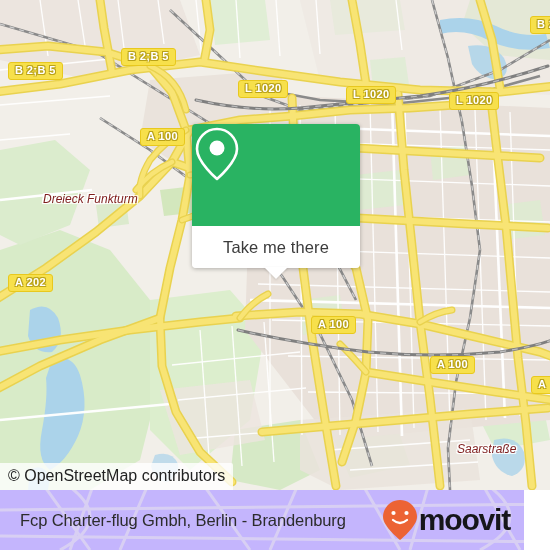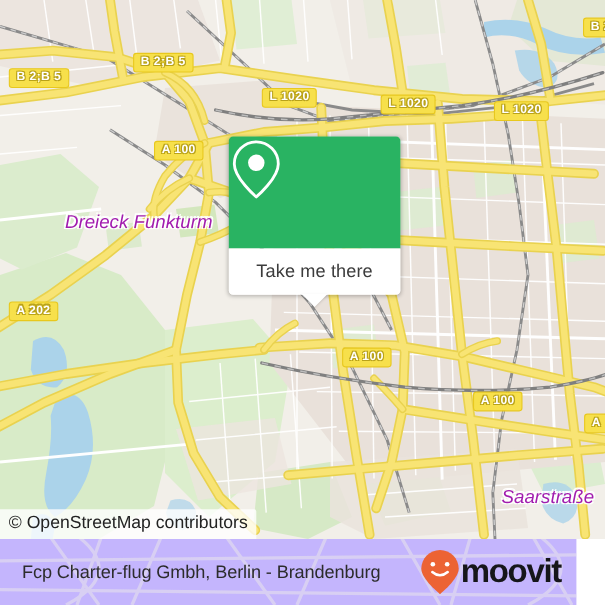--- a/index.html
+++ b/index.html
@@ -29,43 +29,42 @@
     line-height:11px;
     white-space:nowrap;
     text-shadow:
       -1px -1px 0 #b9a21a, 1px -1px 0 #b9a21a,
       -1px  1px 0 #b9a21a, 1px  1px 0 #b9a21a;
     box-sizing:border-box;
   }
   .placelabel{
     position:absolute;
     font-style:italic;
-    font-size:17px;
-    color:#a21caf;
+    font-size:12px;
+    color:#7f1d1d;
     white-space:nowrap;
     text-shadow:
       -1.4px -1.4px 0 rgba(255,255,255,.95), 1.4px -1.4px 0 rgba(255,255,255,.95),
       -1.4px  1.4px 0 rgba(255,255,255,.95), 1.4px  1.4px 0 rgba(255,255,255,.95),
       0 0 3px rgba(255,255,255,.95);
-    margin-left: 16px;
   }
 
   
   .attrib{
     position:absolute;left:0;bottom:0;
     background:rgba(255,255,255,.80);
     font-size:16px;color:#222;
     padding:4px 8px 5px 8px;
     white-space:nowrap;
     border-top-right-radius:2px;
   }
 
   
   .card{
-    position:absolute;left:208px;top:124px;width:156px;
+    position:absolute;left:192px;top:124px;width:168px;
     border-radius:4px;
     box-shadow:0 1px 4px rgba(0,0,0,.28);
     overflow:visible;
   }
   .card-top{
     background:#29b362;
     height:102px;
     border-top-left-radius:4px;border-top-right-radius:4px;
     display:flex;align-items:center;justify-content:center;
   }
@@ -316,21 +315,21 @@
         <div class="shield" style="left: 530px; top: 16px;">B 2</div>
         <div class="shield" style="left: 140px; top: 128px;">A 100</div>
         <div class="shield" style="left: 8px; top: 274px;">A 202</div>
         <div class="shield" style="left: 311px; top: 316px;">A 100</div>
         <div class="shield" style="left: 430px; top: 356px;">A 100</div>
         <div class="shield" style="left: 531px; top: 376px;">A</div>
       </div>
 
     <div>
         <div class="placelabel" style="left: 43px; top: 192px;">Dreieck Funkturm</div>
-        <div class="placelabel" style="left: 440px; top: 442px;">Saarstraße</div>
+        <div class="placelabel" style="left: 457px; top: 442px;">Saarstraße</div>
       </div>
 
     <div class="card">
       <div class="card-top">
         <svg width="50" height="60" viewBox="0 0 50 60">
           <path d="M25 5 C14 5 5 14 5 25 C5 38 25 55 25 55 C25 55 45 38 45 25 C45 14 36 5 25 5 Z" fill="none" stroke="#ffffff" stroke-width="2.6" stroke-linejoin="round"></path>
           <circle cx="25" cy="24" r="7.5" fill="#ffffff"></circle>
         </svg>
       </div>
       <div class="card-bottom">

